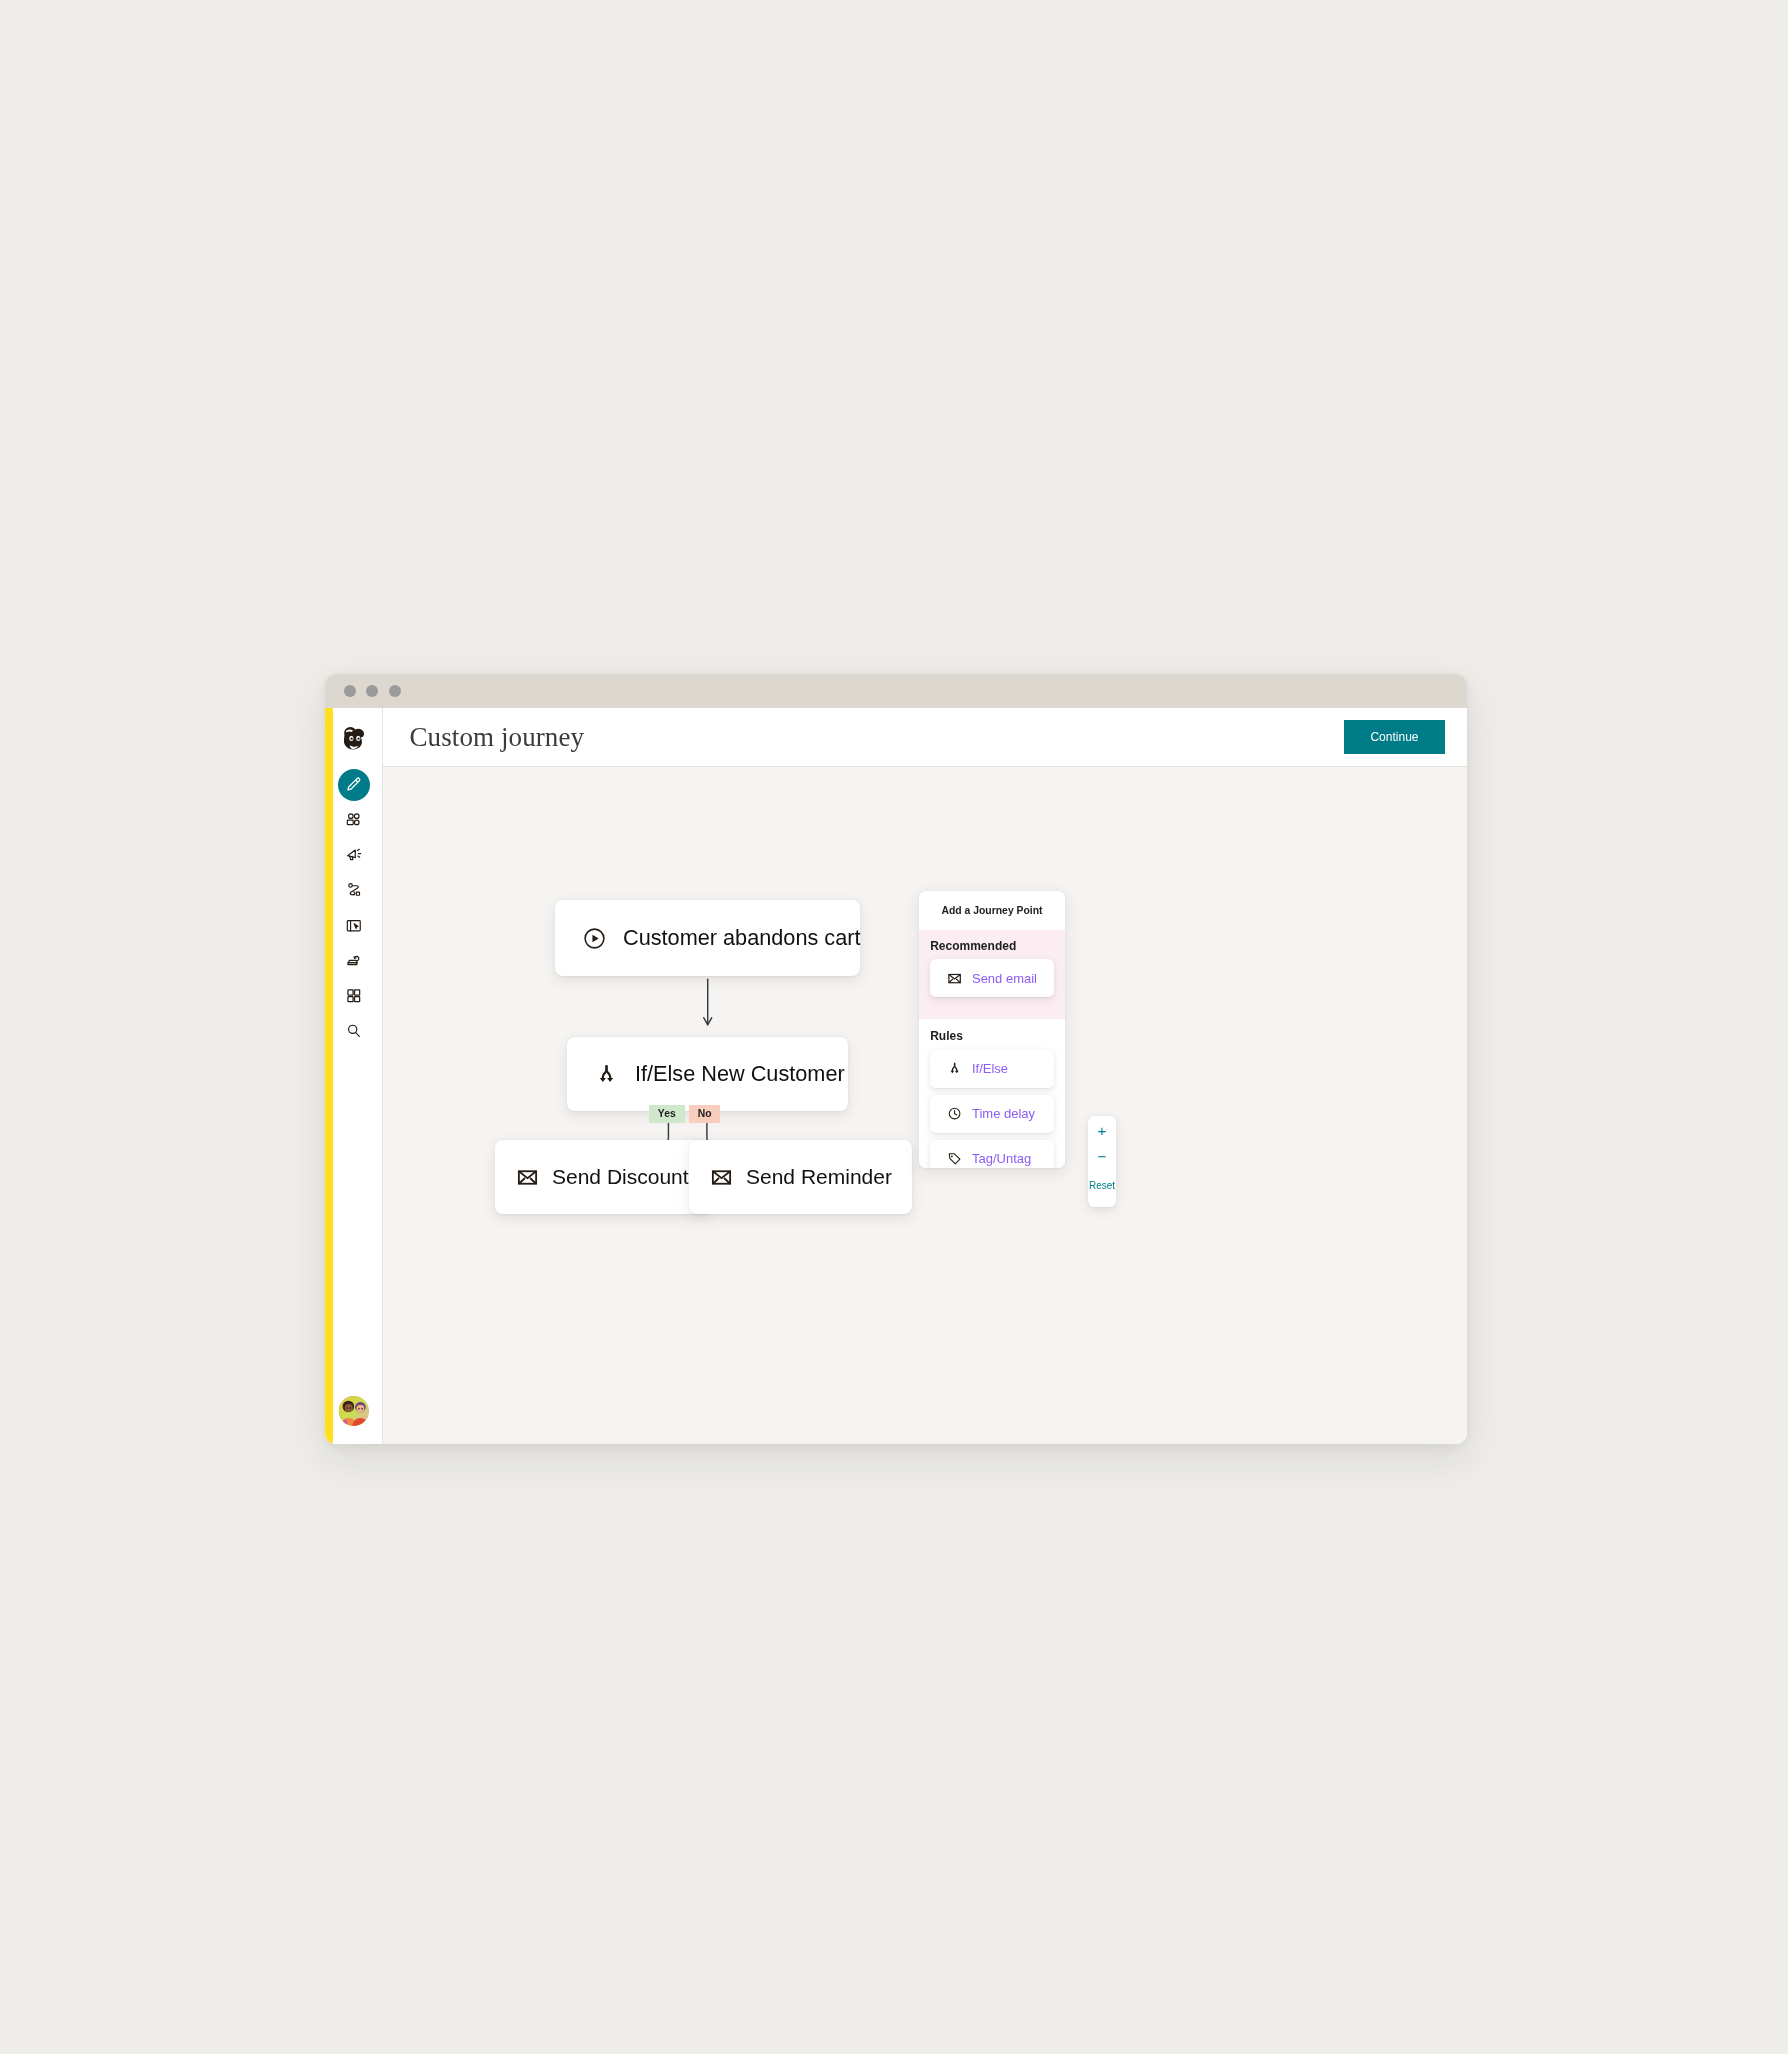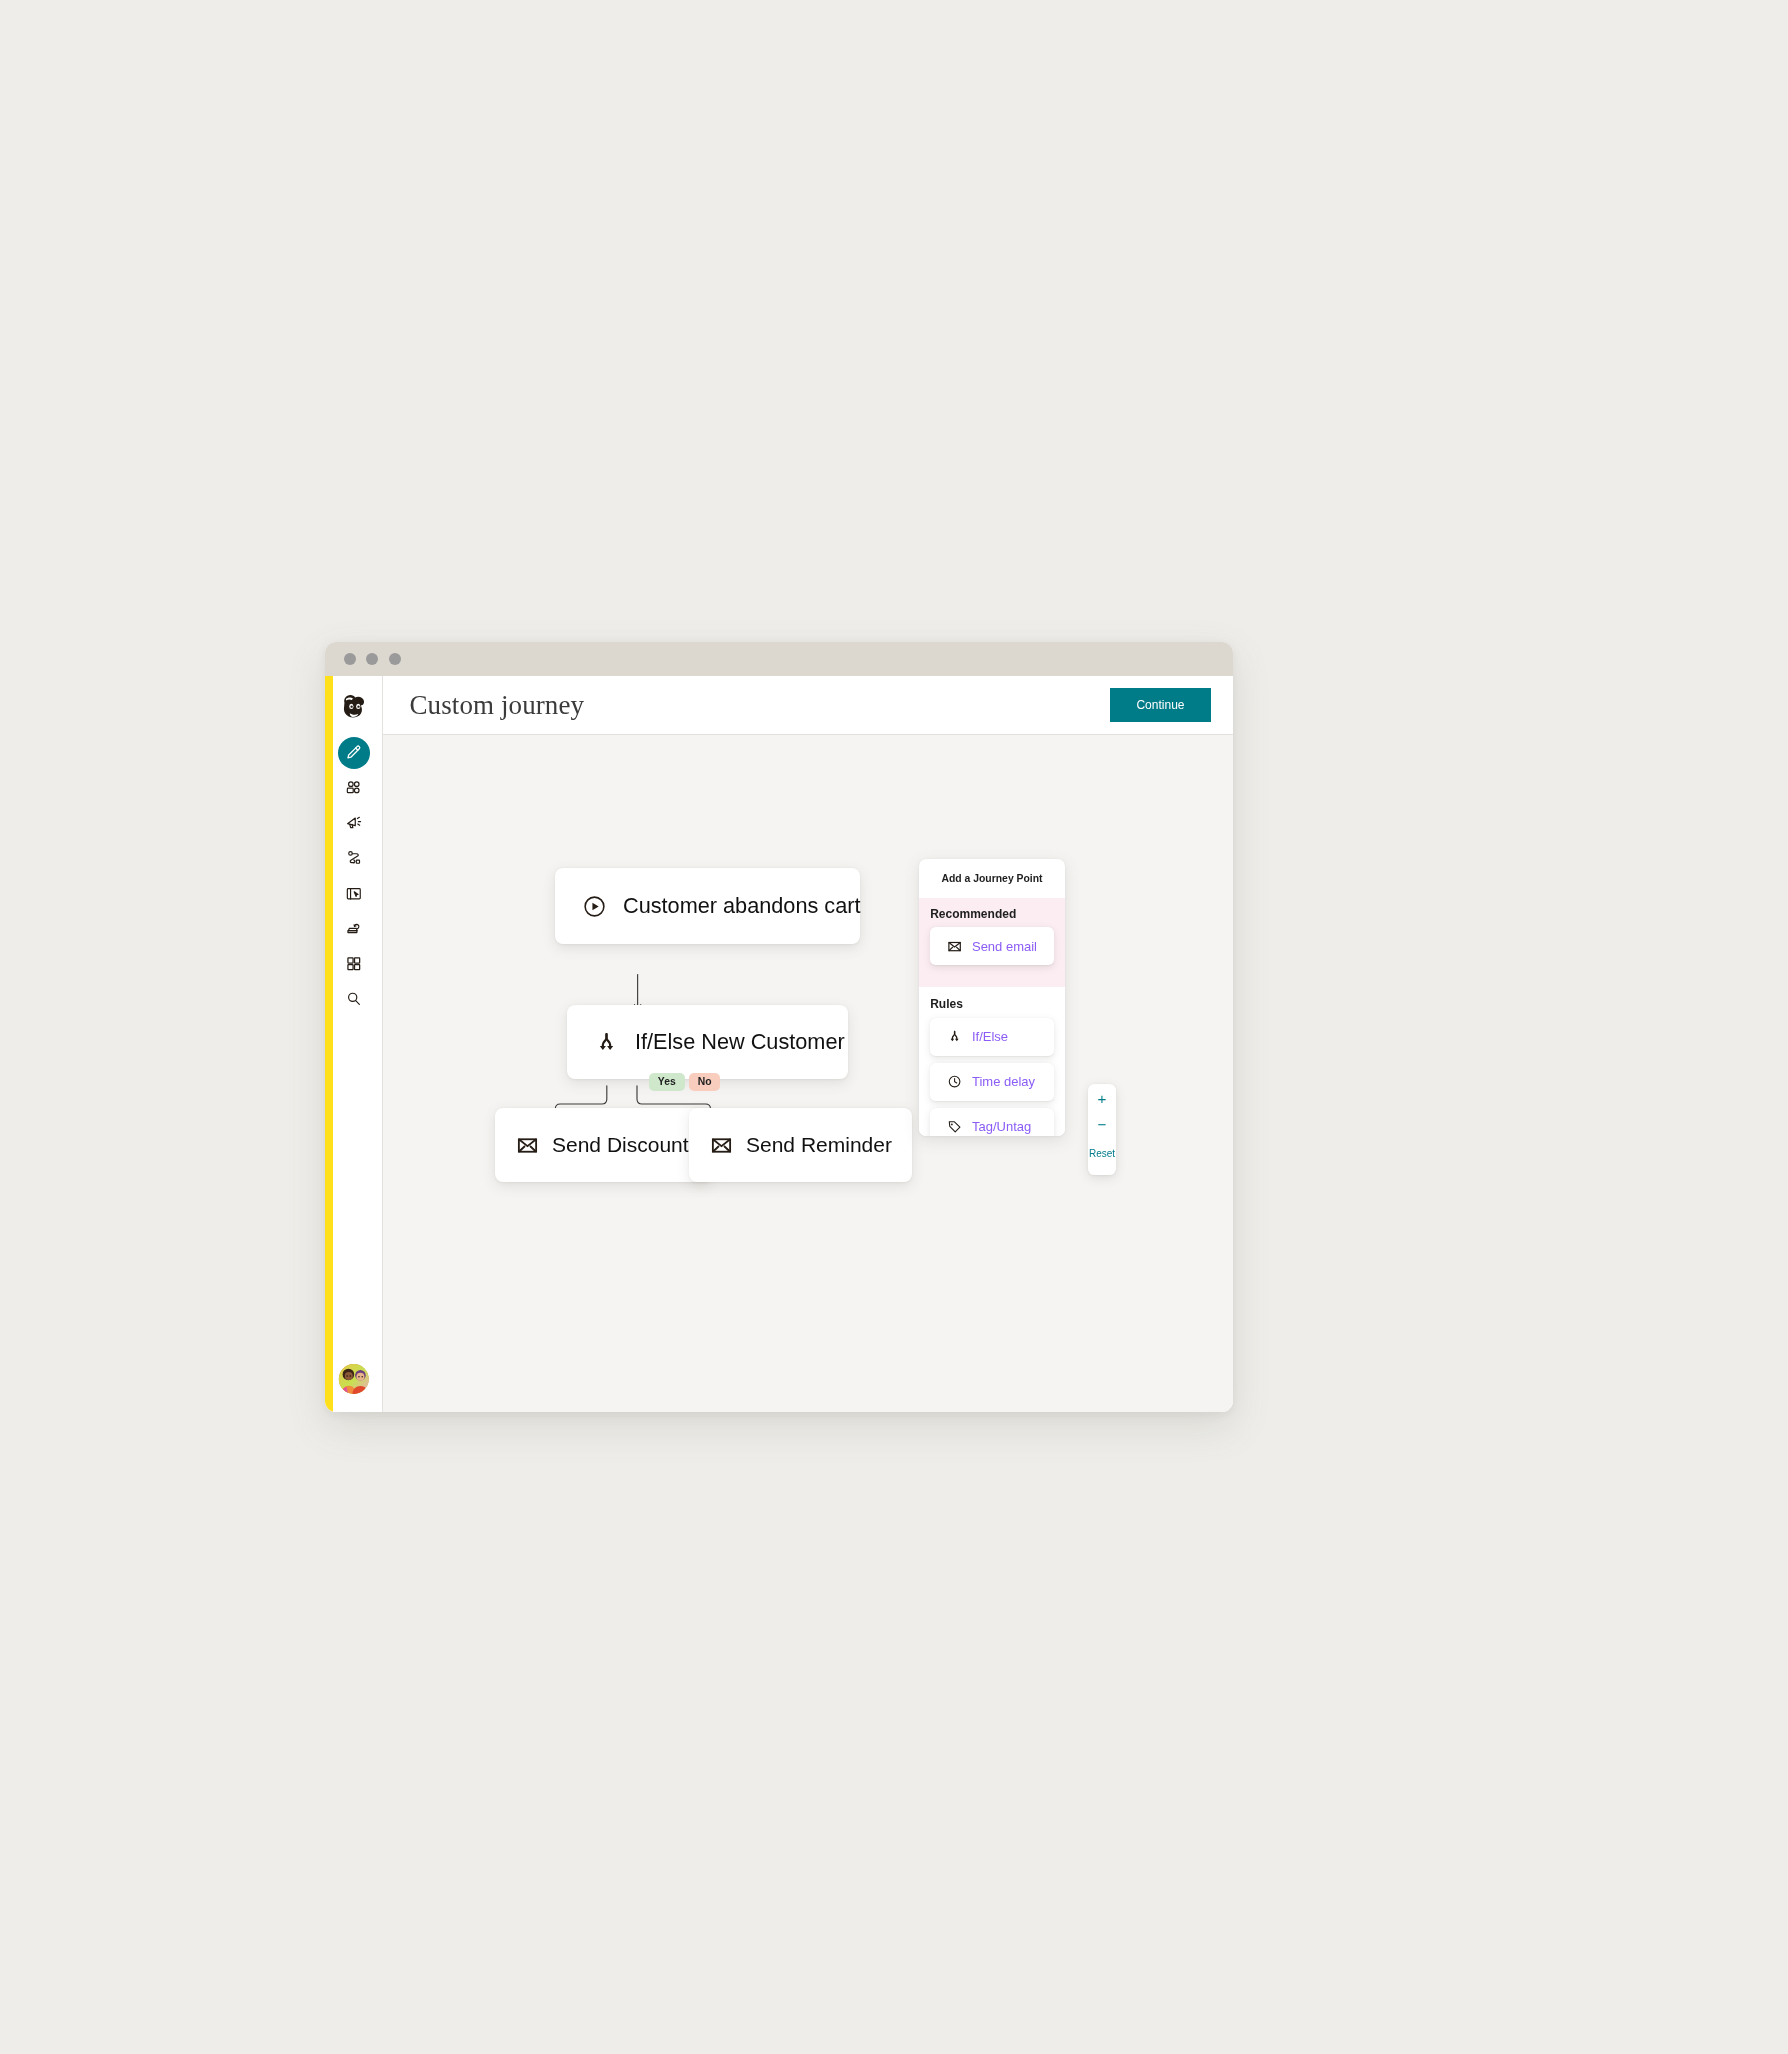--- a/index.html
+++ b/index.html
@@ -16,22 +16,22 @@
     position: relative;
     width: 1789px;
     height: 2055px;
     background: #EEEDE9;
   }
 
   
   .window {
     position: absolute;
     left: 325px;
-    top: 642px;
-    width: 908px;
+    top: 674px;
+    width: 1142px;
     height: 770px;
     border-radius: 11.2px;
     background: #ffffff;
     box-shadow: 0 14.4px 38px rgba(120,115,105,0.16), 0 2.4px 8px rgba(120,115,105,0.10);
     overflow: hidden;
   }
 
   .titlebar {
     position: absolute;
     left: 0; top: 0;
@@ -183,21 +183,21 @@
   #node-discount .node-label, #node-reminder .node-label {
     font-size: 21px; font-stretch: condensed;
   }
 
   .branch-badge {
     position: absolute;
     font-size: 10.4px;
     font-weight: bold;
     color: #1E1E1E;
     padding: 3.2px 8.8px;
-    border-radius: 5px;
+    border-radius: 0;
     line-height: 1.15;
   }
   #badge-yes { left: 266px; top: 338px; background: #CFE8CC; }
   #badge-no  { left: 306px; top: 338px; background: #F8CDBE; }
 
   .connector { position: absolute; left: 0; top: 0; width: 100%; height: 100%;
                pointer-events: none; overflow: visible; }
 
   
   .journey-panel {

